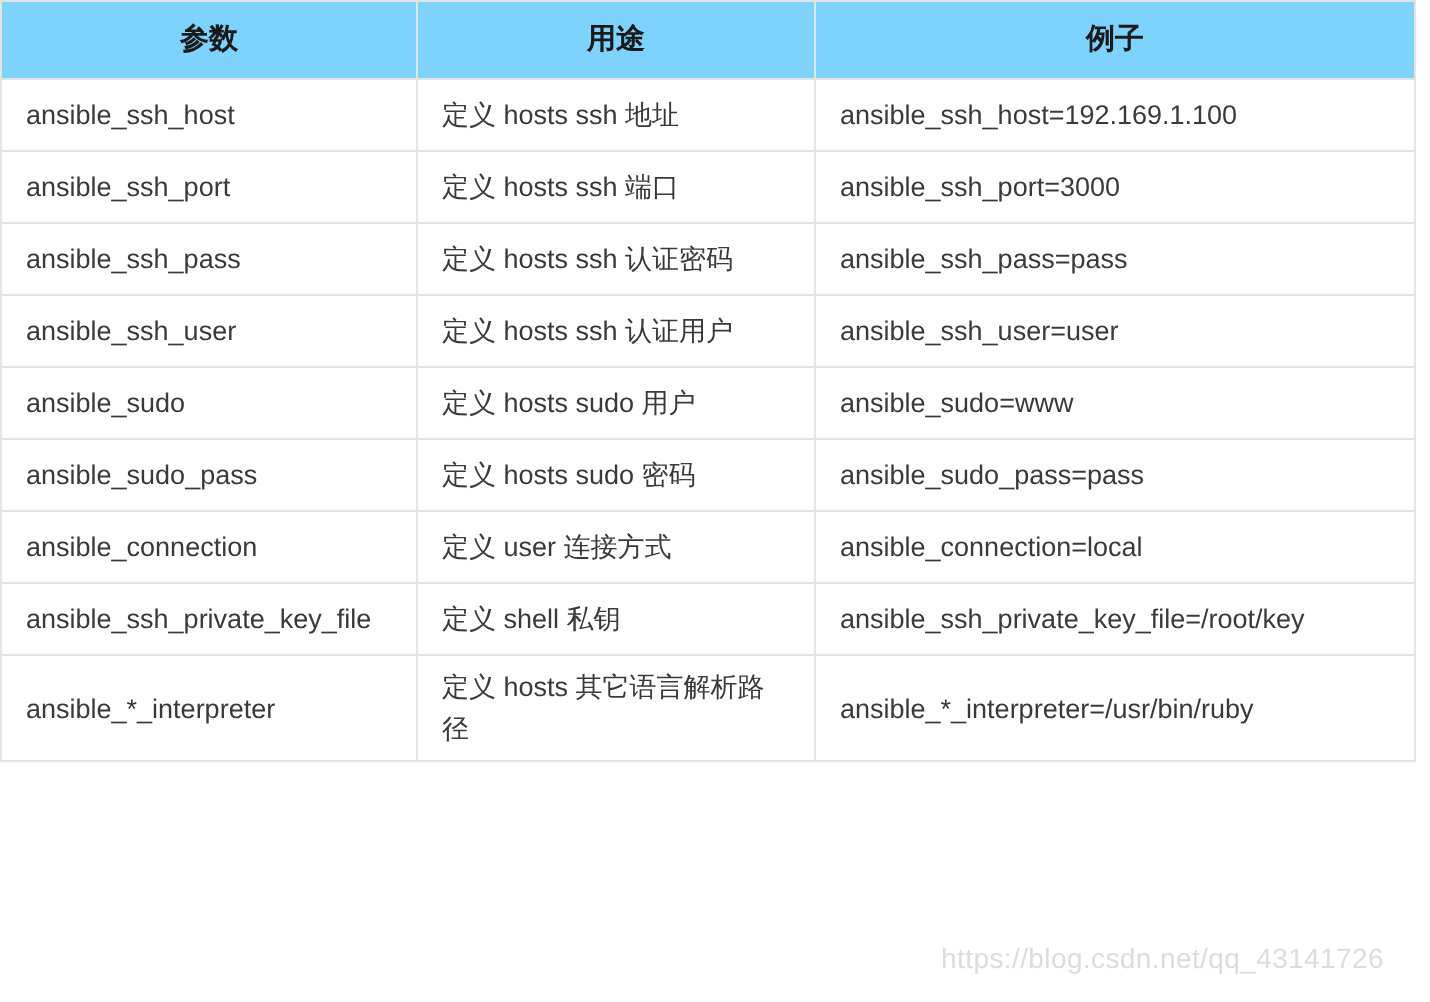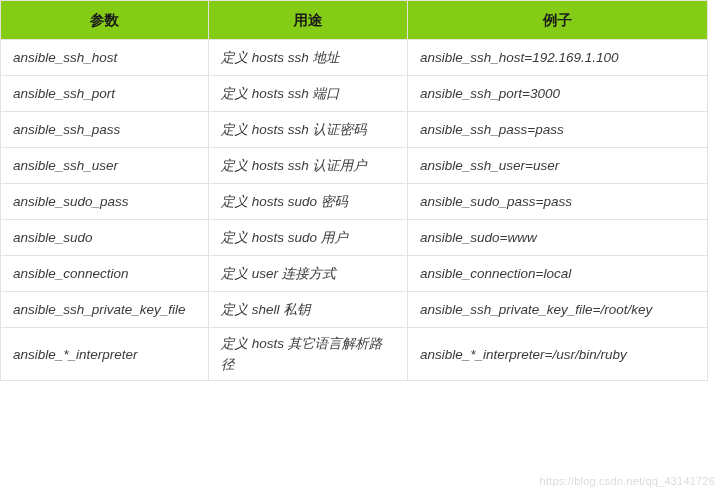--- a/index.html
+++ b/index.html
@@ -39,49 +39,48 @@
     border: 1px solid #e3e3e3;
     vertical-align: middle;
     text-align: left;
     padding: 0 12px;
     font-size: 13.5px;
     line-height: 21px;
     word-break: break-word;
   }
 
   table.param-table thead th {
-    background: #84cc16;
+    background: #7dd3fc;
     text-align: center;
     font-weight: bold;
     color: #1a1a1a;
     height: 38px;
     font-size: 14.5px;
     border-color: #e3e3e3;
   }
 
   table.param-table tbody td {
     height: 35px;
     color: #3a3a3a;
-    font-style: italic;
   }
 
   table.param-table tbody tr.tall td {
     height: 52px;
     vertical-align: middle;
   }
 
   .cell-text {
     display: block;
   }
 
   .watermark {
     position: absolute;
-    right: 0;
+    right: 23px;
     bottom: 14px;
-    font-size: 11px;
+    font-size: 14px;
     color: #dcdcdc;
     letter-spacing: 0.2px;
     font-family: "Liberation Sans", "DejaVu Sans", sans-serif;
     white-space: nowrap;
     pointer-events: none;
   }
 </style>
 </head>
 <body>
 
@@ -139,38 +138,38 @@
           </td>
           <td>
             <span class="cell-text">定义 hosts ssh 认证用户</span>
           </td>
           <td>
             <span class="cell-text">ansible_ssh_user=user</span>
           </td>
         </tr>
         <tr>
           <td>
+            <span class="cell-text">ansible_sudo</span>
+          </td>
+          <td>
+            <span class="cell-text">定义 hosts sudo 用户</span>
+          </td>
+          <td>
+            <span class="cell-text">ansible_sudo=www</span>
+          </td>
+        </tr>
+        <tr>
+          <td>
             <span class="cell-text">ansible_sudo_pass</span>
           </td>
           <td>
             <span class="cell-text">定义 hosts sudo 密码</span>
           </td>
           <td>
             <span class="cell-text">ansible_sudo_pass=pass</span>
-          </td>
-        </tr>
-        <tr>
-          <td>
-            <span class="cell-text">ansible_sudo</span>
-          </td>
-          <td>
-            <span class="cell-text">定义 hosts sudo 用户</span>
-          </td>
-          <td>
-            <span class="cell-text">ansible_sudo=www</span>
           </td>
         </tr>
         <tr>
           <td>
             <span class="cell-text">ansible_connection</span>
           </td>
           <td>
             <span class="cell-text">定义 user 连接方式</span>
           </td>
           <td>

